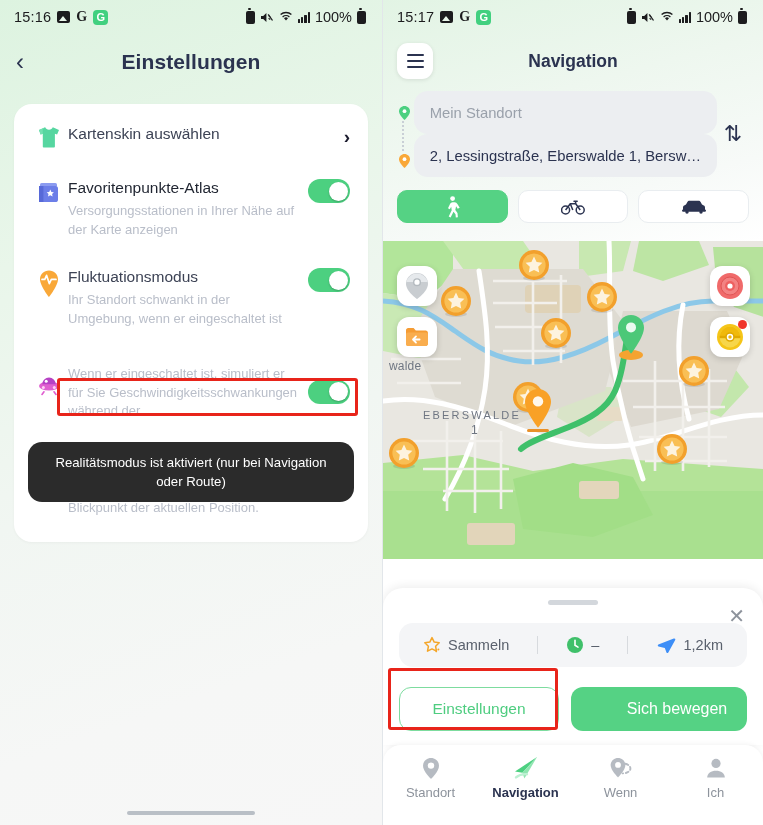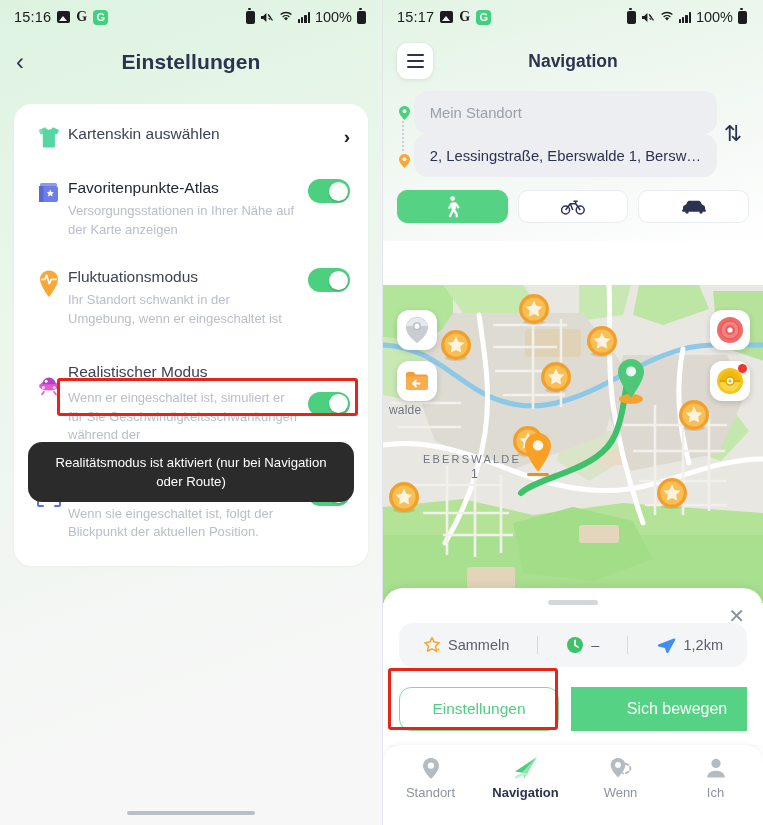--- a/index.html
+++ b/index.html
@@ -166,21 +166,20 @@
     flex: 1; height: 33px; border-radius: 10px; display: flex;
     align-items: center; justify-content: center; background: #fff;
     border: 1px solid #e9edf0; cursor: pointer;
   }
   .mode.active { background: #55d284; border-color: #55d284; }
 
   
   .map {
     position: relative; height: 318px; overflow: hidden;
     background: #e8e6e0;
-    margin-top: 44px;
   }
   .map svg { display: block; }
   .map-label {
     position: absolute; font-size: 12px; color: #6f7682;
     font-weight: 500; letter-spacing: .2px;
   }
   .map-label.wide { letter-spacing: 2.2px; font-size: 11px; }
   .map-btn {
     position: absolute; width: 40px; height: 40px; border-radius: 12px;
     background: #fff; display: flex; align-items: center; justify-content: center;
@@ -216,21 +215,21 @@
   }
   .stat { display: flex; align-items: center; gap: 7px; font-size: 14.5px; color: #5a616d;}
   .stat-sep { width: 1px; height: 18px; background: #d7dade; }
   .sheet-actions { display: flex; gap: 12px; margin-top: 20px; position: relative; }
   .btn-outline {
     flex: 0 0 160px; height: 44px; border-radius: 12px; background: #fff;
     border: 1.4px solid #7ddc9f; color: #4fcd80; font-size: 15.5px;
     display: flex; align-items: center; justify-content: center; cursor: pointer;
   }
   .btn-solid {
-    flex: 1; height: 44px; border-radius: 0; background: #55d284;
+    flex: 1; height: 44px; border-radius: 12px; background: #55d284;
     color: #fff; font-size: 16px; display: flex; align-items: center;
     justify-content: center; cursor: pointer; padding-left: 36px;
   }
   .tabbar {
     position: absolute; left: 0; right: 0; bottom: 0; height: 80px;
     background: #fff; border-radius: 18px 18px 0 0;
     box-shadow: 0 -1px 5px rgba(0,0,0,.05);
     display: flex; align-items: flex-start; padding-top: 12px; z-index: 25;
   }
   .tab {
@@ -337,21 +336,20 @@
           <svg class="ic-ufo" viewBox="0 0 28 24">
             <ellipse cx="14" cy="14" rx="10" ry="4.6" fill="#e05fd0"></ellipse>
             <path d="M7.4 12.2c0-3.6 2.9-6.6 6.6-6.6s6.6 3 6.6 6.6z" fill="#b641c4"></path>
             <circle cx="11.2" cy="9.2" r="1.5" fill="#fff"></circle>
             <circle cx="8.4" cy="15.6" r="1.5" fill="#ffd3f4"></circle>
             <circle cx="19.3" cy="15.6" r="1.5" fill="#ffd3f4"></circle>
             <path d="M9 19.8l-2 2.6M19 19.8l2 2.6" stroke="#e05fd0" stroke-width="1.7" stroke-linecap="round"></path>
           </svg>
         </div>
         <div class="srow-body">
-          <div class="srow-title" style="margin-top:4px;">Realistischer Modus</div>
           <div class="srow-sub" style="margin-top:7px;">Wenn er eingeschaltet ist, simuliert er für Sie Geschwindigkeitsschwankungen während der</div>
         </div>
         <div class="toggle offset" style="margin-top:5px;"></div>
       </div>
 
       <div class="srow" style="padding-top:22px;">
         <div class="srow-ic">
           <svg class="ic-eye" viewBox="0 0 28 26">
             <path d="M3 8V4.6c0-.9.7-1.6 1.6-1.6H8M20 3h3.4c.9 0 1.6.7 1.6 1.6V8M25 18v3.4c0 .9-.7 1.6-1.6 1.6H20M8 23H4.6c-.9 0-1.6-.7-1.6-1.6V18" stroke="#5b6ef0" stroke-width="2" fill="none" stroke-linecap="round"></path>
             <path d="M14 8.4c-4.3 0-7.2 4.6-7.2 4.6s2.9 4.6 7.2 4.6 7.2-4.6 7.2-4.6-2.9-4.6-7.2-4.6z" fill="#cdd4fb"></path>

